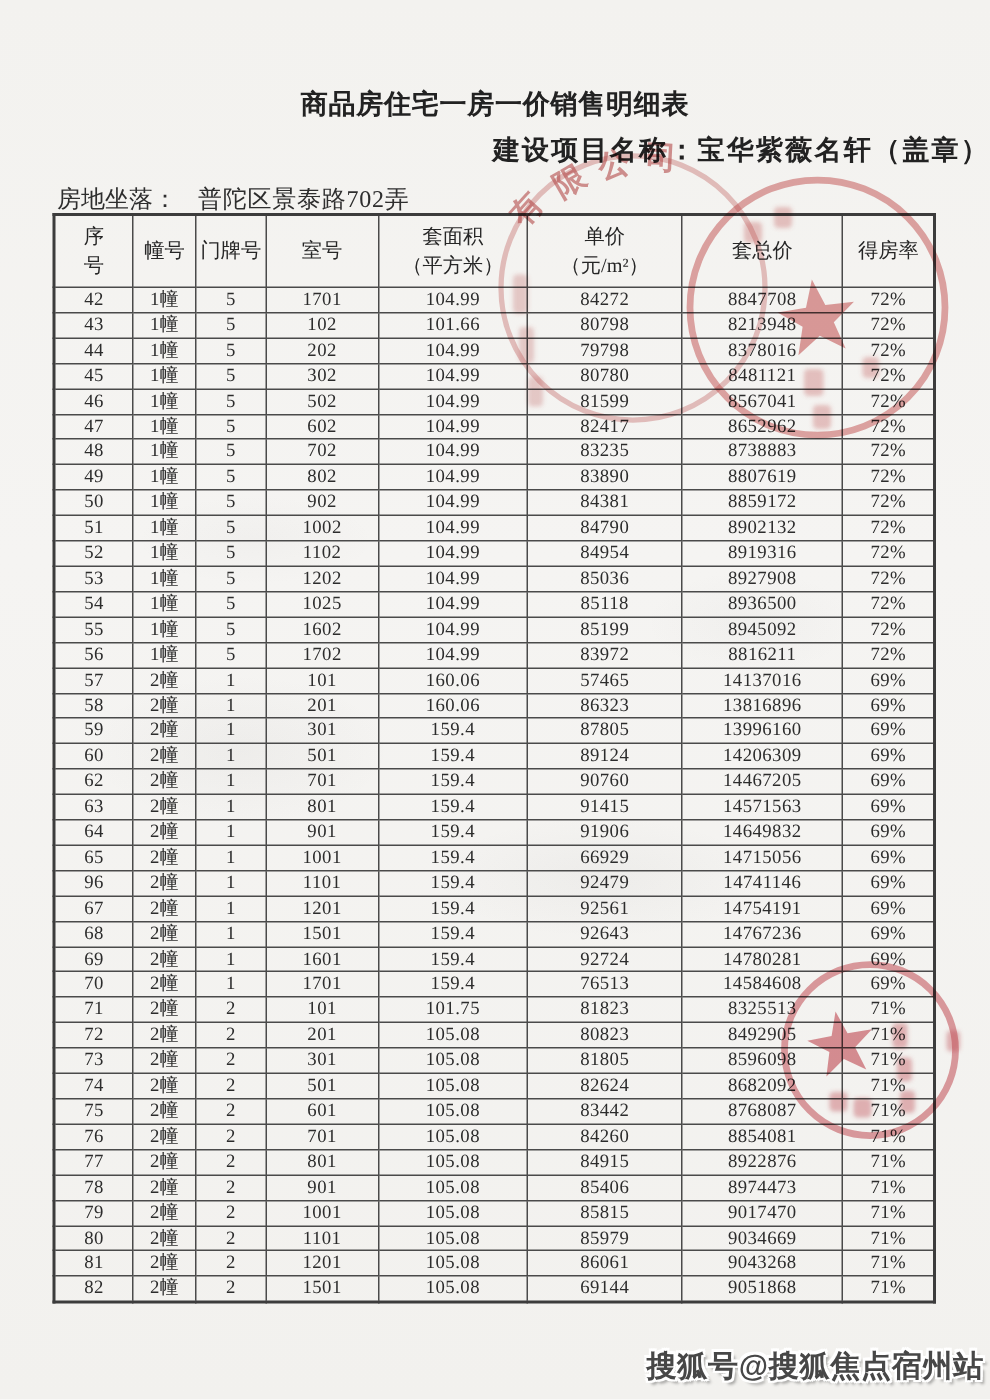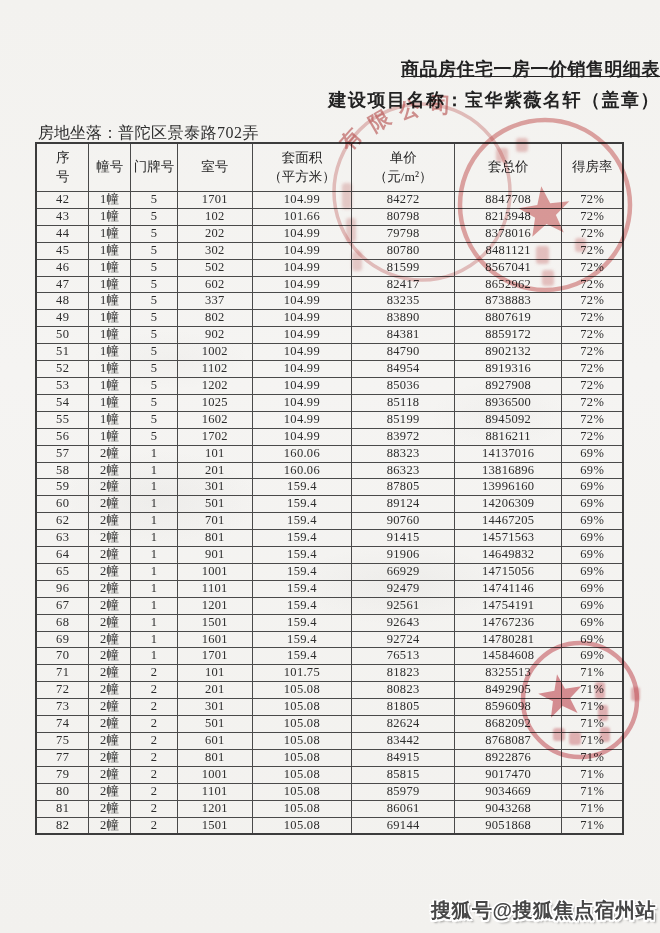--- a/index.html
+++ b/index.html
@@ -8,26 +8,26 @@
     background:linear-gradient(180deg,#f3f2ef 0%,#f5f4f2 40%,#f2f1ee 100%);
     font-family:"Liberation Serif","DejaVu Serif",serif;
     color:#2b2b2b;
   }
   .smudge{position:absolute;pointer-events:none;}
   .s1{left:60px;top:450px;width:200px;height:100px;background:radial-gradient(closest-side,rgba(110,110,110,0.05),transparent);}
   .s2{left:290px;top:545px;width:220px;height:80px;background:radial-gradient(closest-side,rgba(110,110,110,0.05),transparent);}
   .s3{left:430px;top:380px;width:140px;height:70px;background:radial-gradient(closest-side,rgba(120,120,120,0.04),transparent);}
   .s4{left:90px;top:330px;width:160px;height:60px;background:radial-gradient(closest-side,rgba(120,120,120,0.035),transparent);}
 
-  .title-1{position:absolute;top:57px;left:0;width:100%;text-align:right;
-    font-size:18px;font-weight:bold;letter-spacing:0.5px;color:#222;text-decoration:underline;}
+  .title-1{position:absolute;top:57px;left:0;width:100%;text-align:center;
+    font-size:18px;font-weight:bold;letter-spacing:0.5px;color:#222;}
   .title-2{position:absolute;top:88px;left:0;width:100%;text-align:right;
     font-size:18px;font-weight:bold;letter-spacing:1.5px;color:#222;}
   .location{position:absolute;top:123px;left:38px;font-size:16px;color:#2e2e2e;}
-  .location .loc-value{letter-spacing:0.5px;}
+  .location .loc-value{margin-left:14px;letter-spacing:0.5px;}
 
   table.price-table{
     position:absolute;left:35px;top:142px;width:589px;
     border-collapse:collapse;table-layout:fixed;
     font-size:12.5px;color:#2c2c2c;
   }
   .price-table th,.price-table td{
     border:1px solid #4a4a4a;text-align:center;vertical-align:middle;
     padding:0;overflow:hidden;
   }
@@ -151,21 +151,21 @@
         <td>602</td>
         <td>104.99</td>
         <td>82417</td>
         <td>8652962</td>
         <td>72%</td>
       </tr>
       <tr>
         <td>48</td>
         <td>1幢</td>
         <td>5</td>
-        <td>337</td>
+        <td>702</td>
         <td>104.99</td>
         <td>83235</td>
         <td>8738883</td>
         <td>72%</td>
       </tr>
       <tr>
         <td>49</td>
         <td>1幢</td>
         <td>5</td>
         <td>802</td>
@@ -243,21 +243,21 @@
         <td>83972</td>
         <td>8816211</td>
         <td>72%</td>
       </tr>
       <tr>
         <td>57</td>
         <td>2幢</td>
         <td>1</td>
         <td>101</td>
         <td>160.06</td>
-        <td>88323</td>
+        <td>57465</td>
         <td>14137016</td>
         <td>69%</td>
       </tr>
       <tr>
         <td>58</td>
         <td>2幢</td>
         <td>1</td>
         <td>201</td>
         <td>160.06</td>
         <td>86323</td>
@@ -418,27 +418,47 @@
         <td>75</td>
         <td>2幢</td>
         <td>2</td>
         <td>601</td>
         <td>105.08</td>
         <td>83442</td>
         <td>8768087</td>
         <td>71%</td>
       </tr>
       <tr>
+        <td>76</td>
+        <td>2幢</td>
+        <td>2</td>
+        <td>701</td>
+        <td>105.08</td>
+        <td>84260</td>
+        <td>8854081</td>
+        <td>71%</td>
+      </tr>
+      <tr>
         <td>77</td>
         <td>2幢</td>
         <td>2</td>
         <td>801</td>
         <td>105.08</td>
         <td>84915</td>
         <td>8922876</td>
+        <td>71%</td>
+      </tr>
+      <tr>
+        <td>78</td>
+        <td>2幢</td>
+        <td>2</td>
+        <td>901</td>
+        <td>105.08</td>
+        <td>85406</td>
+        <td>8974473</td>
         <td>71%</td>
       </tr>
       <tr>
         <td>79</td>
         <td>2幢</td>
         <td>2</td>
         <td>1001</td>
         <td>105.08</td>
         <td>85815</td>
         <td>9017470</td>

